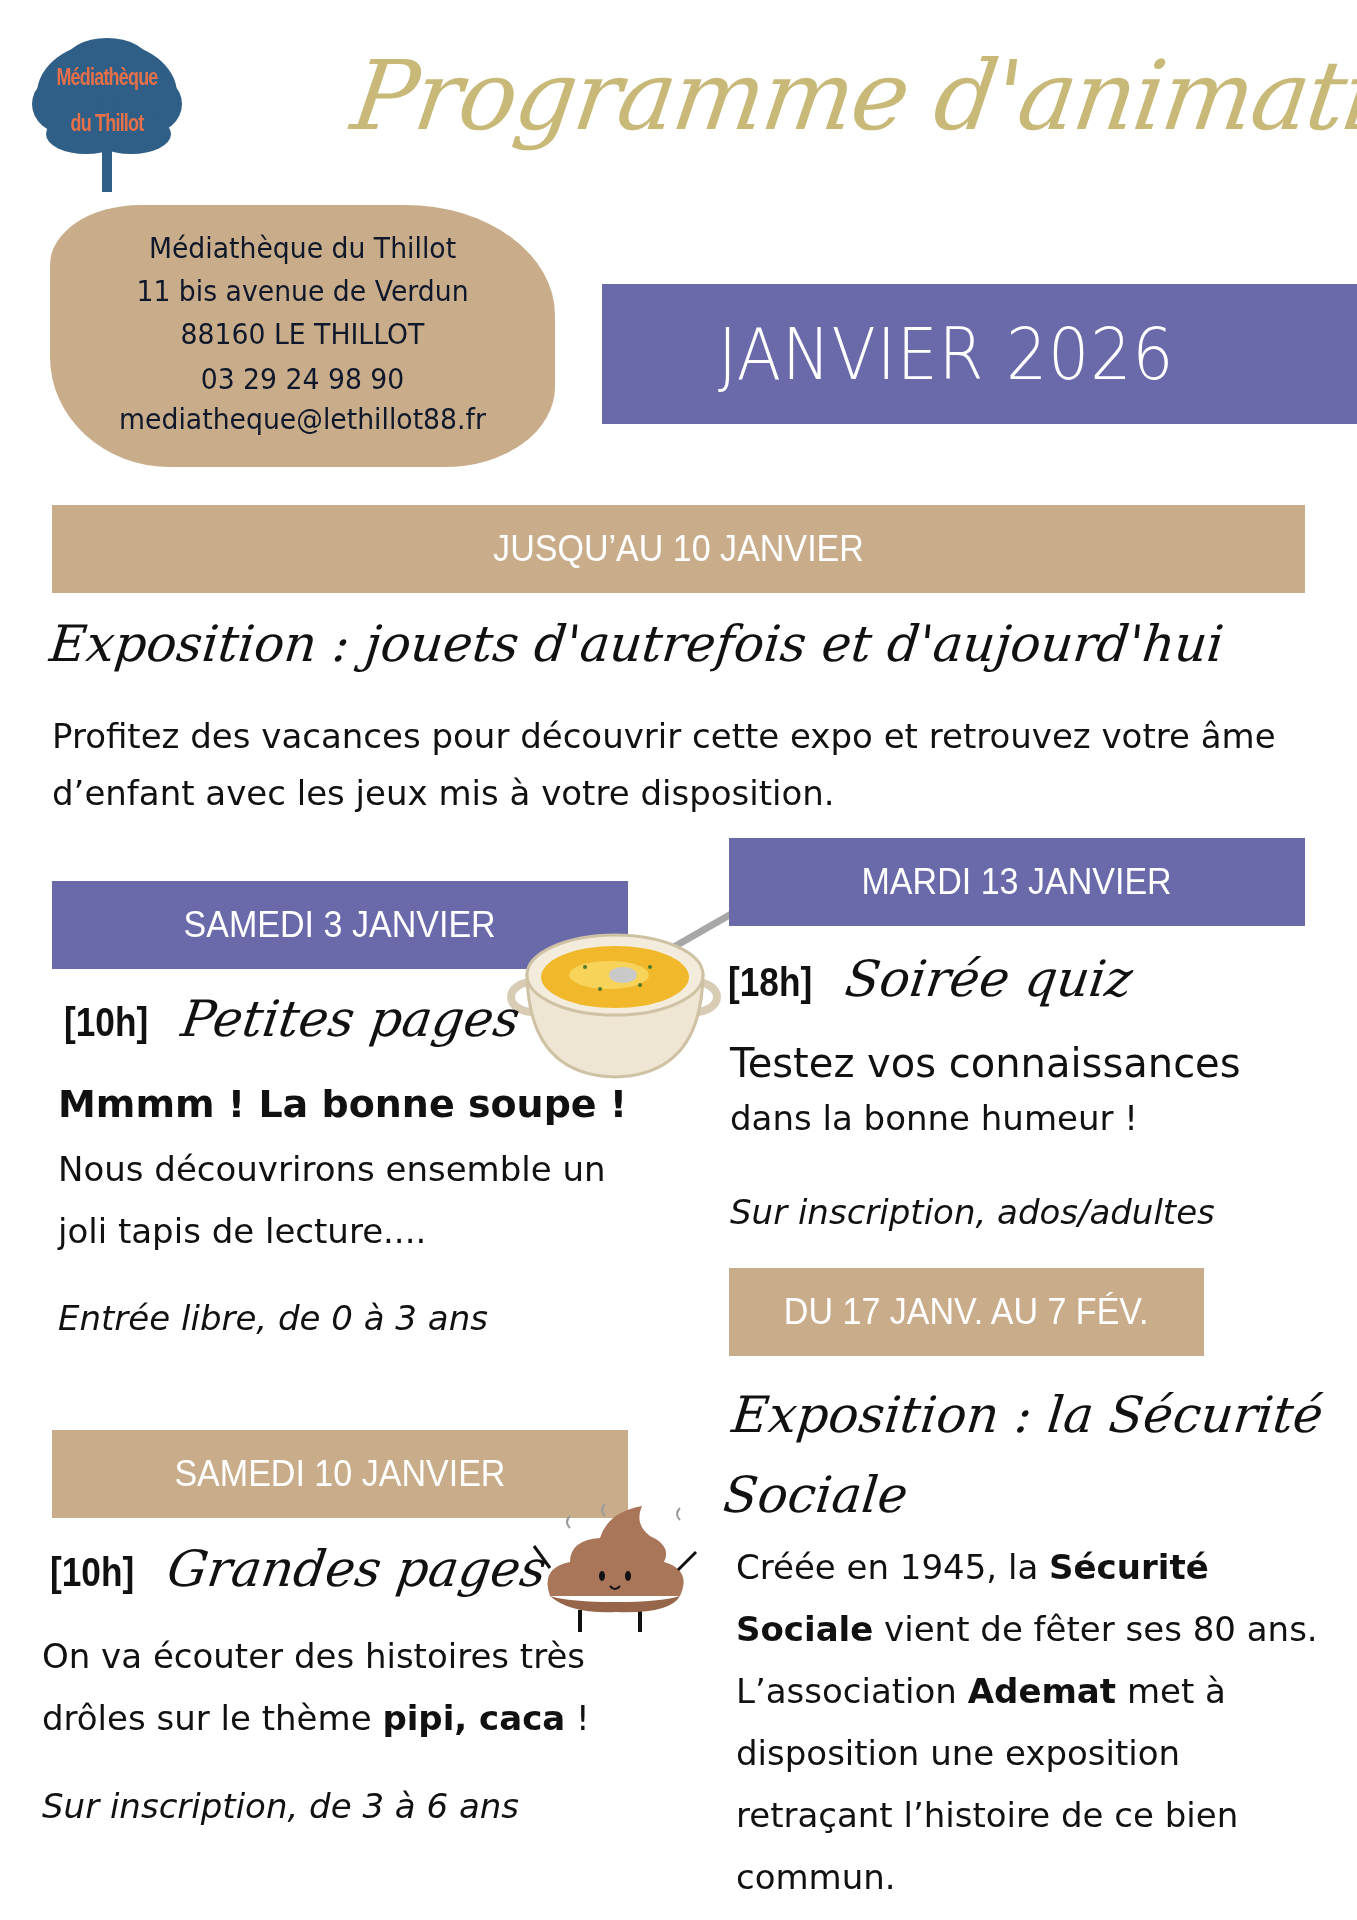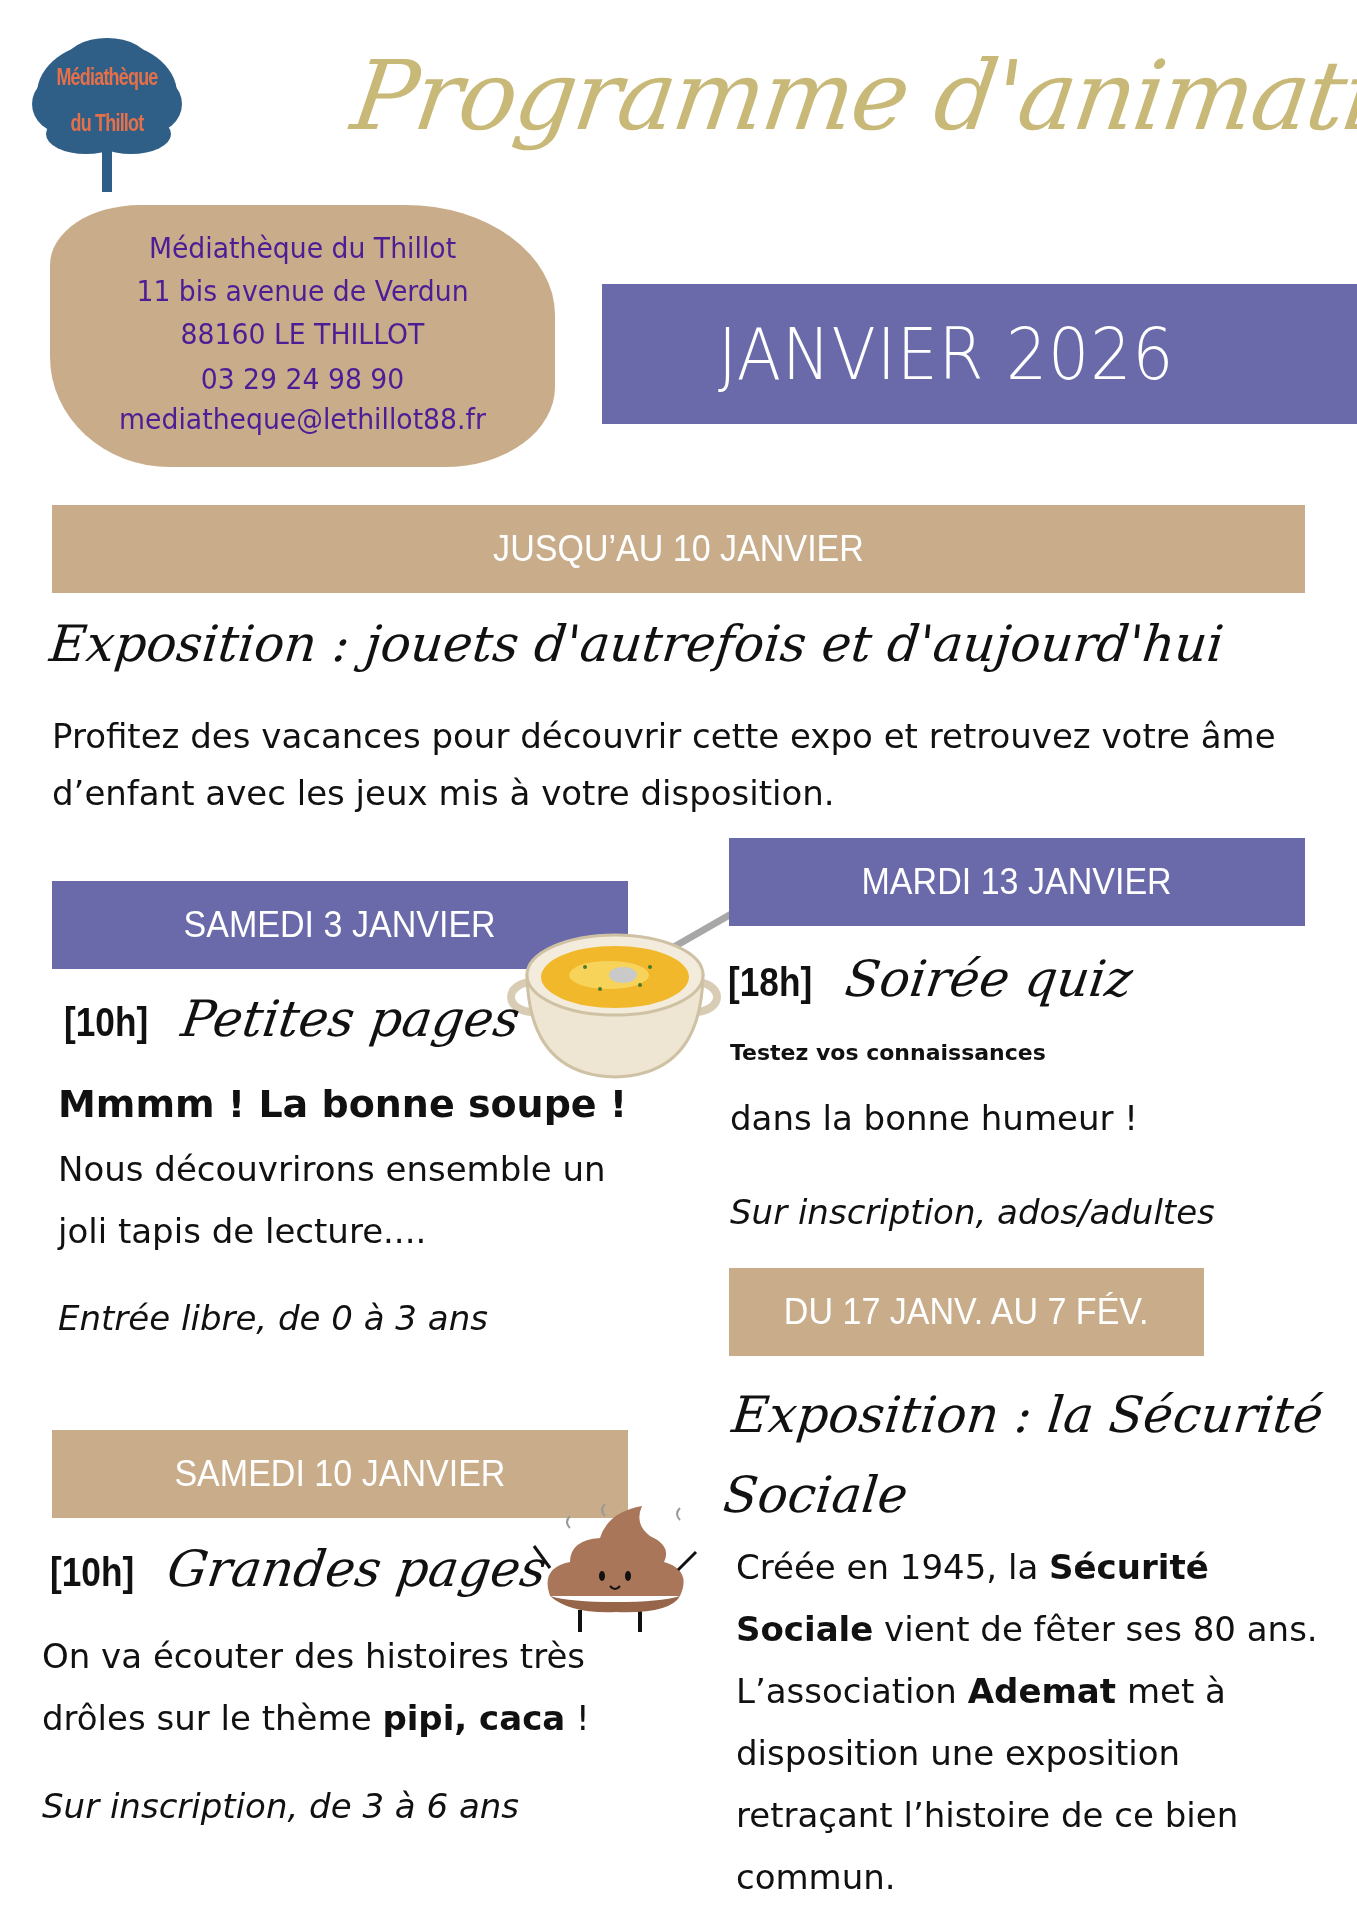--- a/index.html
+++ b/index.html
@@ -18,21 +18,21 @@
 
     
     .title { left: 350px; top: 40px; width: 980px; height: 160px;
       font-family: "DejaVu Serif", serif; font-style: italic; font-size: 96px;
       color: #c9b979; letter-spacing: -2px; white-space: nowrap;
       transform: skewX(-8deg); }
 
     
     .contact { left: 50px; top: 205px; width: 505px; height: 262px;
       background: #c9ad8b; border-radius: 90px 150px 110px 120px / 60px 110px 80px 110px;
-      color: #4c1d95; text-align: center; font-family: "DejaVu Sans", sans-serif;
+      color: #0f172a; text-align: center; font-family: "DejaVu Sans", sans-serif;
       padding-top: 22px; }
     .contact div { font-size: 29px; line-height: 43px; transform: scaleX(0.92); }
     .contact .phone { margin-top: 4px; line-height: 38px; }
 
     
     .month { left: 602px; top: 284px; width: 755px; height: 140px; background: #6a6aaa;
       color: #fff; font-family: "DejaVu Sans", sans-serif; font-size: 72px; font-weight: 300;
       display: flex; align-items: center; padding-left: 116px; letter-spacing: 1px; }
     .month span { transform: scaleX(0.9); transform-origin: left center; display: inline-block; }
 
@@ -62,21 +62,21 @@
     .time { font-family: "Liberation Sans", sans-serif; font-weight: bold; font-size: 40px;
       color: #111; margin-right: 22px; transform: scaleX(0.88); transform-origin: left; display:inline-block; }
     .evline .script { font-size: 50px; transform: skewX(-8deg); display: inline-block; }
 
     .ev1 { left: 64px; top: 990px; }
     .ev1-bold { left: 58px; top: 1082px; font-family: "DejaVu Sans", sans-serif; font-weight: bold; font-size: 38px; }
     .ev1-desc { left: 58px; top: 1138px; width: 600px; line-height: 62px; }
     .ev1-note { left: 58px; top: 1298px; font-style: italic; }
 
     .ev2 { left: 728px; top: 950px; }
-    .ev2-bold { left: 730px; top: 1040px; font-family: "DejaVu Sans", sans-serif; font-weight: bold; font-size: 22px; }
+    .ev2-bold { left: 730px; top: 1040px; font-family: "DejaVu Sans", sans-serif; font-weight: normal; font-size: 40px; }
     .ev2-desc { left: 730px; top: 1098px; }
     .ev2-note { left: 730px; top: 1192px; font-style: italic; }
 
     .ev3 { left: 50px; top: 1540px; }
     .ev3-desc { left: 42px; top: 1625px; width: 640px; line-height: 62px; }
     .ev3-note { left: 42px; top: 1786px; font-style: italic; }
 
     .expo2 { left: 728px; top: 1375px; width: 600px; font-size: 50px; line-height: 80px;
       white-space: normal; transform: skewX(-6deg); }
     .expo2-desc { left: 736px; top: 1536px; width: 600px; line-height: 62px; }

